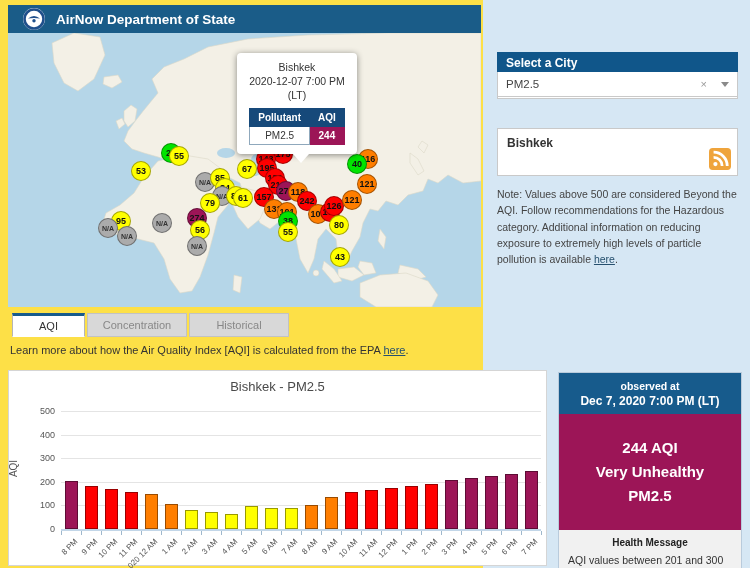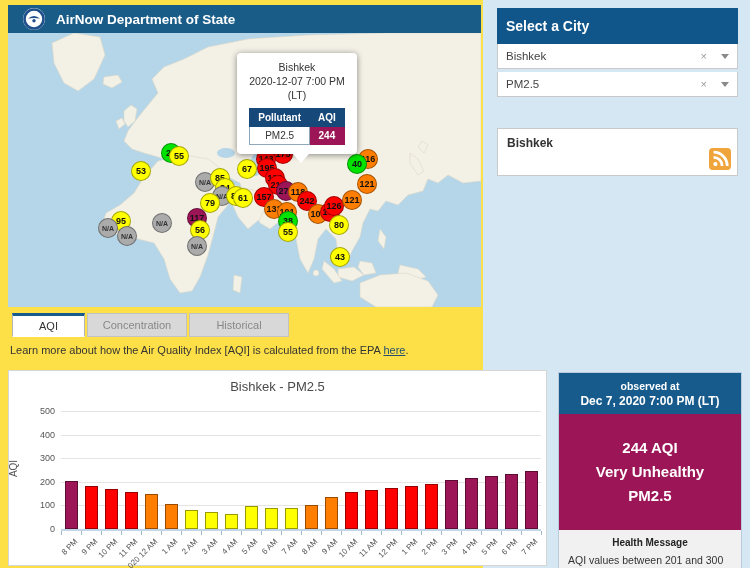--- a/index.html
+++ b/index.html
@@ -44,21 +44,21 @@
   .ylab { position:absolute; left:-4px; top:92px; font-size:10px; color:#555; transform:rotate(-90deg); }
   .grid { position:absolute; height:1px; background:#E4E4E4; }
   .ytick { position:absolute; width:40px; text-align:right; font-size:9px; color:#555; }
   .bar { position:absolute; border:1px solid rgba(0,0,0,.4); }
   .xlab { position:absolute; font-size:8px; color:#555; white-space:nowrap; transform:translateX(-100%) rotate(-45deg); transform-origin:100% 0; }
   .baseline { position:absolute; background:#C2D6E8; }
   .btick { position:absolute; width:1px; height:4px; background:#9FB8CC; }
 
   
   .sb-panel { position:absolute; left:497px; width:241px; }
-  .sb-head { background:#10568A; color:#fff; font-weight:bold; font-size:14px; padding:10px 9px; }
+  .sb-head { background:#10568A; color:#fff; font-weight:bold; font-size:12px; padding:4px 9px;margin-top:44px; }
   .sb-body { background:#fff; border:1px solid #C9C9C9; border-top:none; padding:6px 8px; font-size:11.5px; color:#444;
              display:flex; align-items:center; cursor:pointer; }
   .sb-val { flex:1; }
   .x-ico { color:#9a9a9a; font-size:11px; margin-right:14px; cursor:pointer; }
   .caret { width:0; height:0; border-left:4px solid transparent; border-right:4px solid transparent; border-top:5px solid #8a8a8a; cursor:pointer; }
 
   .feed-box { position:absolute; left:497px; top:128px; width:241px; height:48px; background:#fff; border:1px solid #C9C9C9; }
   .feed-label { position:absolute; left:9px; top:7px; font-size:12px; font-weight:bold; color:#333; }
   .rss-btn { position:absolute; right:6px; bottom:5px; width:22px; height:22px; cursor:pointer; }
 
@@ -126,21 +126,21 @@
         <div class="mk" style="left: 212px; top: 145px; background: rgb(255, 255, 0);">85</div>
         <div class="mk" style="left: 217px; top: 155px; background: rgb(255, 255, 0);">84</div>
         <div class="mk na" style="left: 214px; top: 163px; background: rgb(171, 171, 171);">N/A</div>
         <div class="mk" style="left: 228px; top: 163px; background: rgb(255, 255, 0);">89</div>
         <div class="mk" style="left: 235px; top: 165px; background: rgb(255, 255, 0);">61</div>
         <div class="mk" style="left: 202px; top: 170px; background: rgb(255, 255, 0);">79</div>
         <div class="mk" style="left: 113px; top: 188px; background: rgb(255, 255, 0);">95</div>
         <div class="mk na" style="left: 100px; top: 195px; background: rgb(171, 171, 171);">N/A</div>
         <div class="mk na" style="left: 119px; top: 203px; background: rgb(171, 171, 171);">N/A</div>
         <div class="mk na" style="left: 154px; top: 190px; background: rgb(171, 171, 171);">N/A</div>
-        <div class="mk" style="left: 189px; top: 185px; background: rgb(156, 21, 87);">117</div>
+        <div class="mk" style="left: 189px; top: 185px; background: rgb(156, 21, 87);">274</div>
         <div class="mk" style="left: 192px; top: 197px; background: rgb(255, 255, 0);">56</div>
         <div class="mk na" style="left: 189px; top: 213px; background: rgb(171, 171, 171);">N/A</div>
         <div class="mk" style="left: 275px; top: 121px; background: rgb(255, 0, 0);">175</div>
         <div class="mk" style="left: 258px; top: 126px; background: rgb(255, 0, 0);">143</div>
         <div class="mk" style="left: 259px; top: 135px; background: rgb(255, 0, 0);">195</div>
         <div class="mk" style="left: 267px; top: 145px; background: rgb(255, 0, 0);">189</div>
         <div class="mk" style="left: 270px; top: 152px; background: rgb(255, 0, 0);">214</div>
         <div class="mk" style="left: 278px; top: 158px; background: rgb(156, 21, 87);">272</div>
         <div class="mk" style="left: 290px; top: 159px; background: rgb(255, 126, 0);">118</div>
         <div class="mk" style="left: 299px; top: 168px; background: rgb(255, 0, 0);">242</div>
@@ -299,20 +299,21 @@
   <div class="feed-box">
     <div class="feed-label">Bishkek</div>
     <svg class="rss-btn" viewBox="0 0 24 24">
       <rect x="0" y="0" width="24" height="24" rx="4" fill="#EFA43C"></rect>
       <circle cx="7" cy="17.5" r="2.3" fill="#fff"></circle>
       <path d="M5 10.2 a9.3 9.3 0 0 1 9.3 9.3" stroke="#fff" stroke-width="3" fill="none"></path>
       <path d="M5 4.6 a14.9 14.9 0 0 1 14.9 14.9" stroke="#fff" stroke-width="3" fill="none"></path>
     </svg>
   </div>
 
+  <div class="note"><span>Note: Values above 500 are considered Beyond the AQI. Follow recommendations for the Hazardous category. Additional information on reducing exposure to extremely high levels of particle pollution is available </span><a class="lnk">here</a><span>.</span></div>
 
   <div class="cc">
     <div class="cc-head">
       <div class="l2">observed at</div>
       <div class="l3">Dec 7, 2020 7:00 PM (LT)</div>
     </div>
     <div class="cc-aqi">
       <div>244 AQI</div>
       <div>Very Unhealthy</div>
       <div>PM2.5</div>

